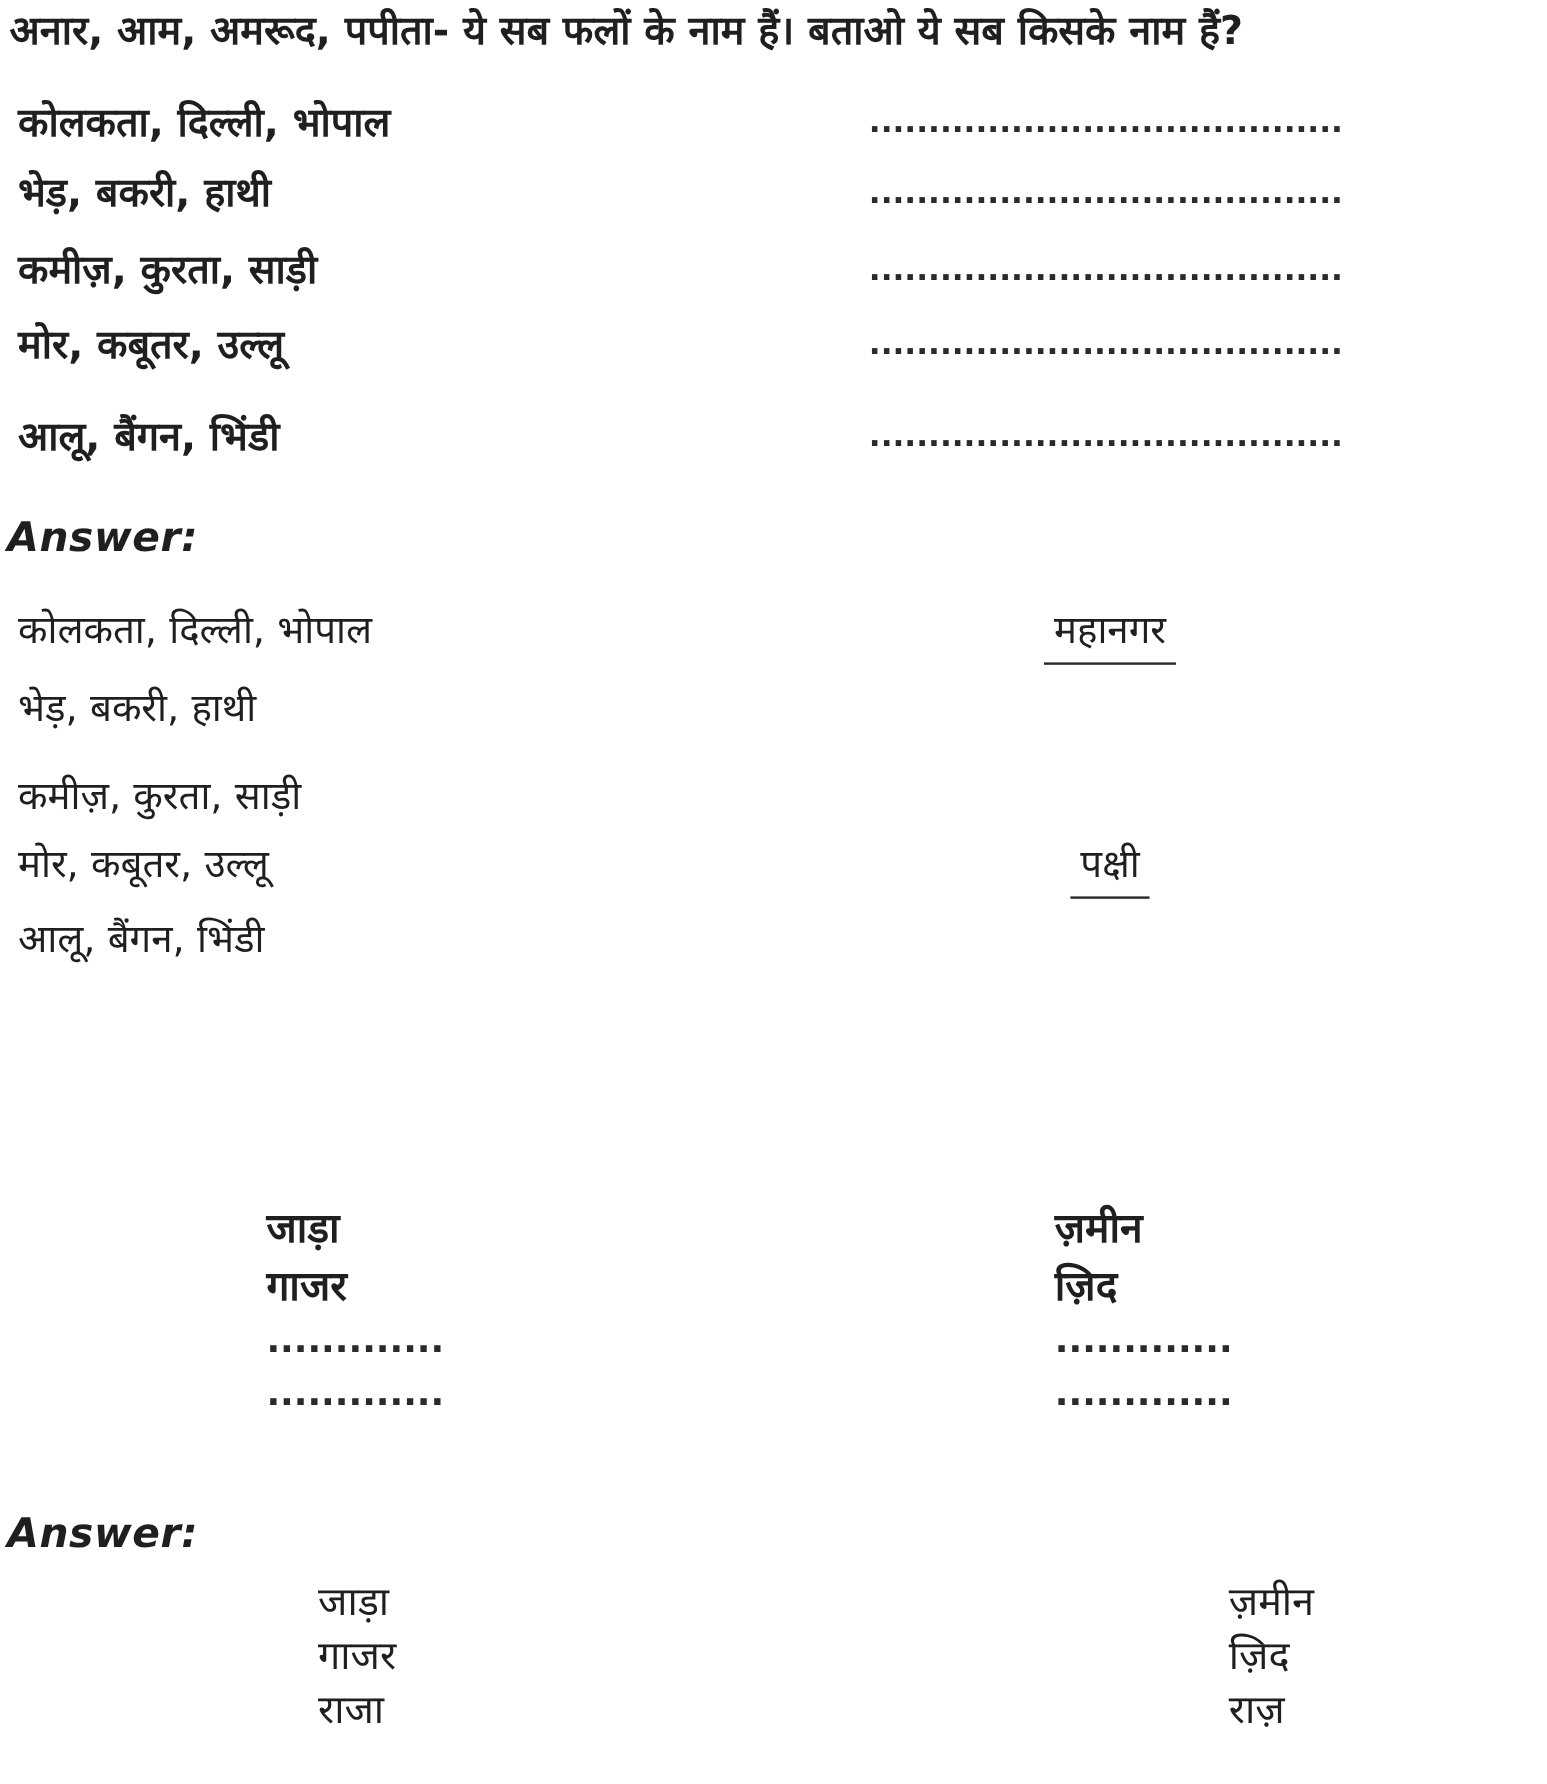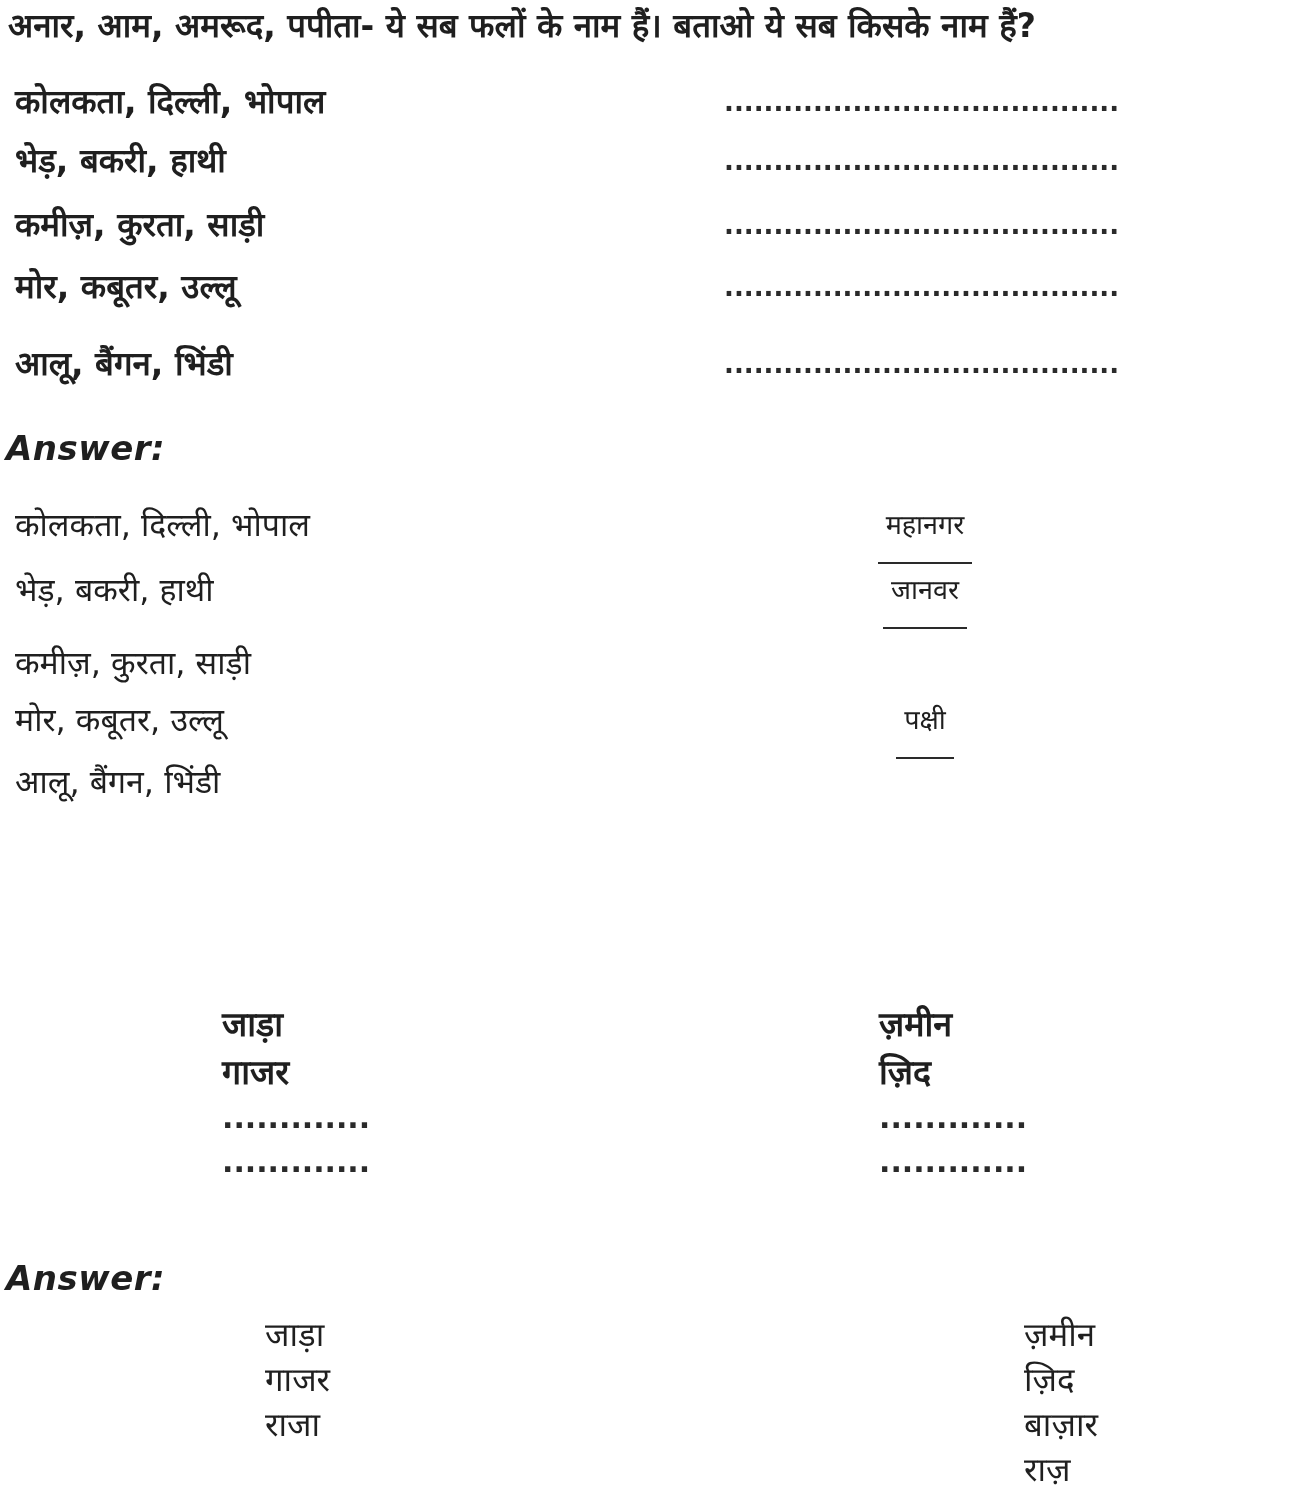--- a/index.html
+++ b/index.html
@@ -76,24 +76,24 @@
   }
   .arow .acol {
     position: absolute;
     left: 825px;
     top: 0;
     width: 170px;
     text-align: center;
   }
   .uline {
     display: inline-block;
-    font-size: 27px;
+    font-size: 32px;
     font-weight: 400;
     border-bottom: 2px solid #2a2a2a;
-    padding: 0 8px 15px 8px;
+    padding: 0 8px 5px 8px;
   }
 
   
   .q7 {
     position: absolute;
     top: 834px; left: 8px; right: 0;
     margin: 0;
     font-size: 33px;
     line-height: 47px;
     font-weight: 700;
@@ -153,21 +153,20 @@
   </div>
 
   <h2 class="ans-heading" style="top:428px">Answer:</h2>
 
   <div class="arow" style="top:503px">
     <span class="words">कोलकता, दिल्ली, भोपाल</span>
     <span class="acol"><span class="uline">महानगर</span></span>
   </div>
   <div class="arow" style="top:568px">
     <span class="words">भेड़, बकरी, हाथी</span>
-    <span class="acol"><span class="uline">जानवर</span></span>
   </div>
   <div class="arow" style="top:641px">
     <span class="words">कमीज़, कुरता, साड़ी</span>
   </div>
   <div class="arow" style="top:698px">
     <span class="words">मोर, कबूतर, उल्लू</span>
     <span class="acol"><span class="uline">पक्षी</span></span>
   </div>
   <div class="arow" style="top:760px">
     <span class="words">आलू, बैंगन, भिंडी</span>
@@ -190,17 +189,16 @@
   <h2 class="ans-heading" style="top:1258px">Answer:</h2>
 
   <div class="col acol-list" style="top:1312px; left:265px; width:200px;">
     <div class="word">जाड़ा</div>
     <div class="word">गाजर</div>
     <div class="word">राजा</div>
   </div>
   <div class="col acol-list" style="top:1312px; left:1024px; width:200px;">
     <div class="word">ज़मीन</div>
     <div class="word">ज़िद</div>
-    <div class="word">बाज़ार</div>
     <div class="word">राज़</div>
   </div>
 
 </div>
 
 </body></html>

